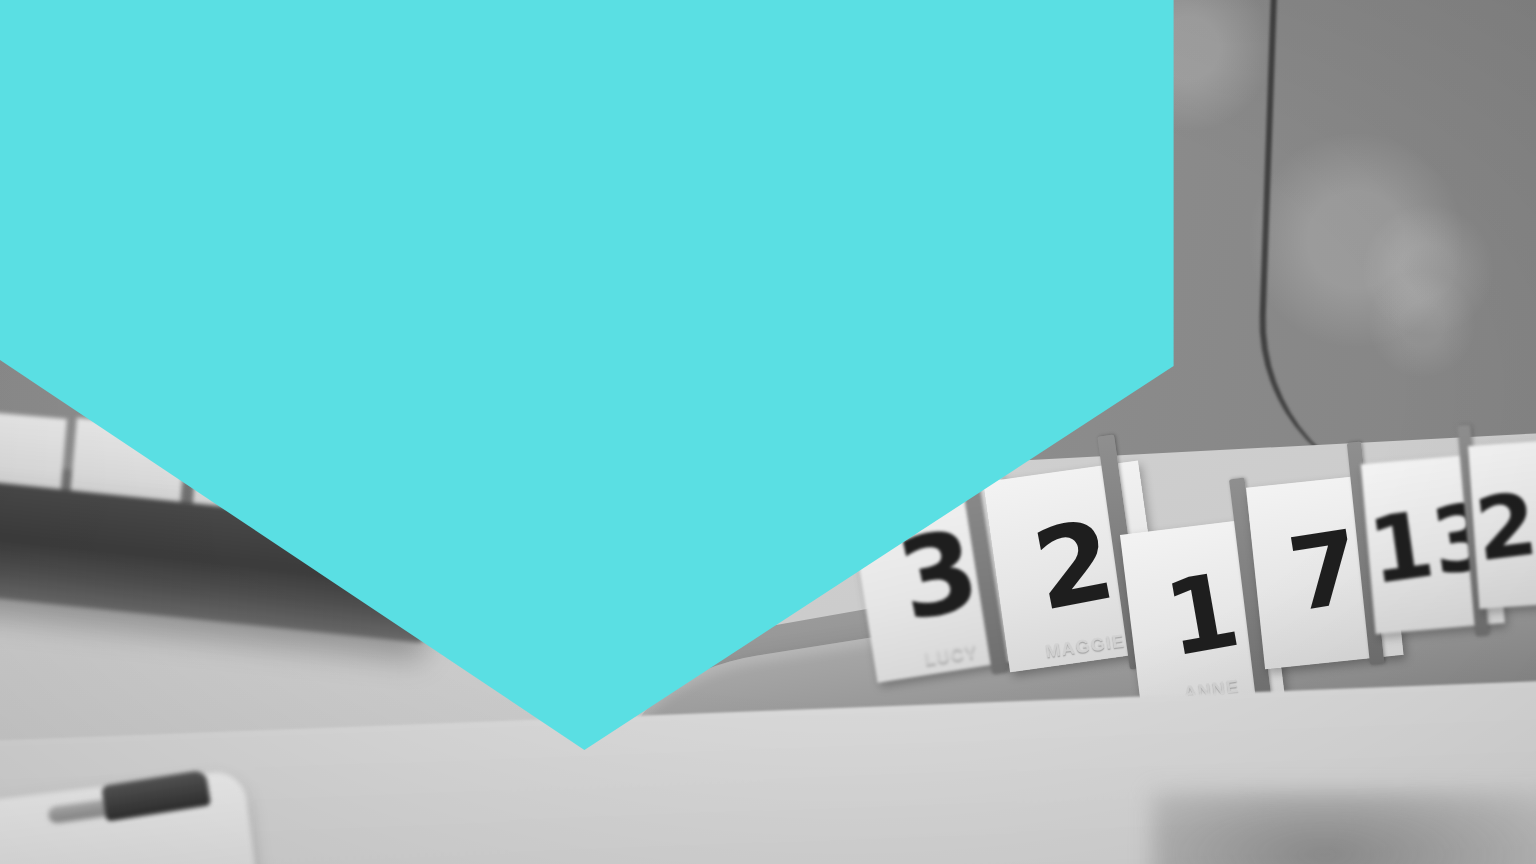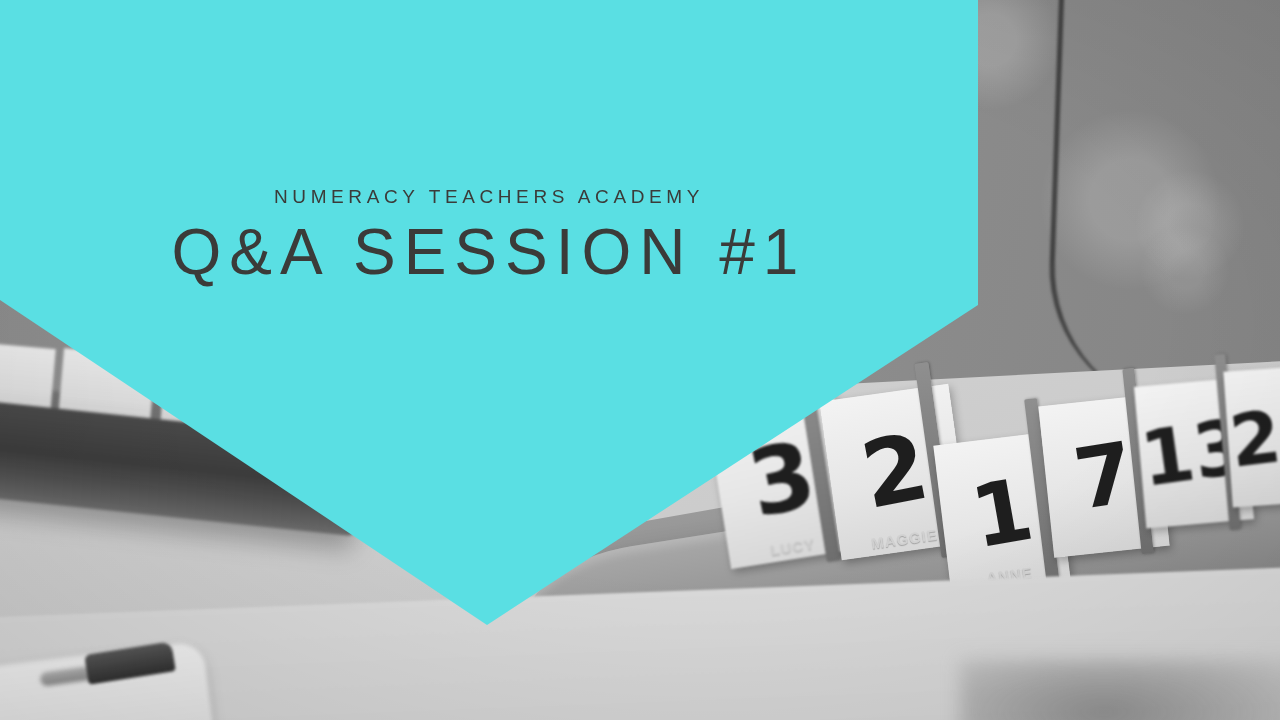--- a/index.html
+++ b/index.html
@@ -282,18 +282,14 @@
     <div class="clip-metal"></div>
 
     <div class="fg-blob"></div>
     <div class="vignette"></div>
   </div>
 
   <svg class="teal-shape" viewBox="0 0 1280 720" preserveAspectRatio="none">
     <polygon id="teal-poly" points="0,0 978,0 978,305 487,625 0,300" fill="#5ADFE3"></polygon>
   </svg>
 
-  <div class="text-block">
-    <p class="eyebrow">NUMERACY TEACHERS ACADEMY</p>
-    <h1 class="title">Q&amp;A SESSION #1</h1>
-  </div>
 
 </div>
 
 </body></html>

